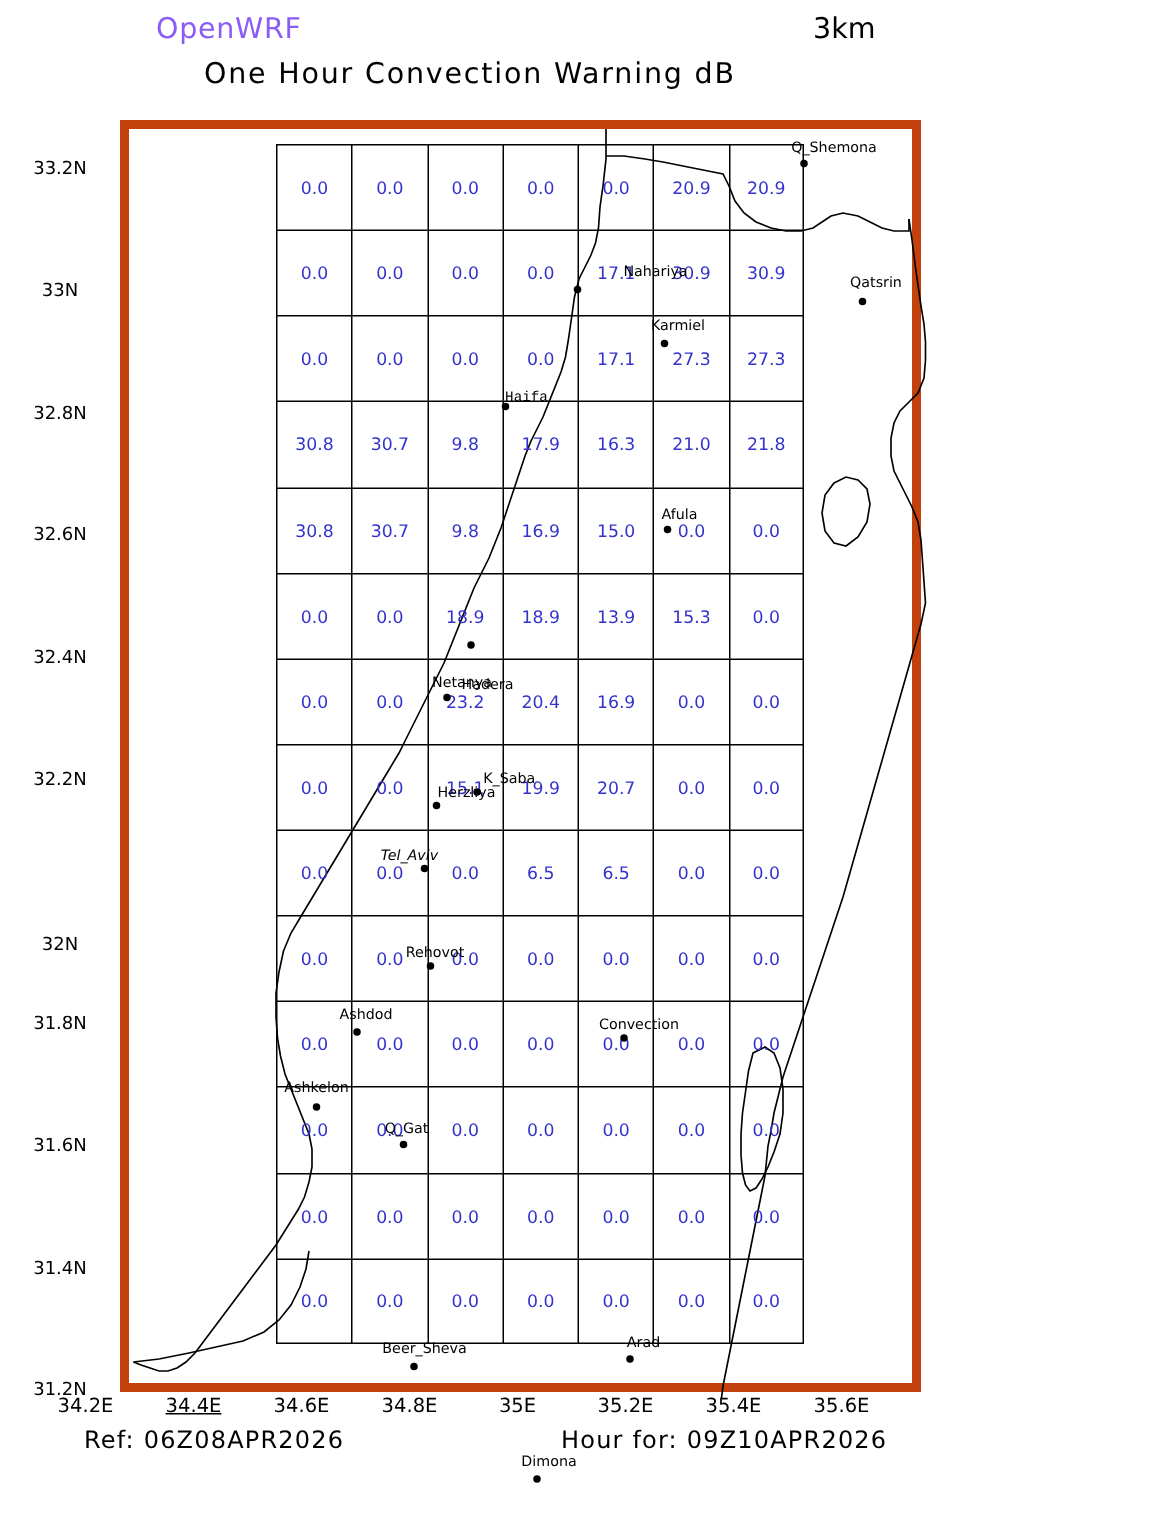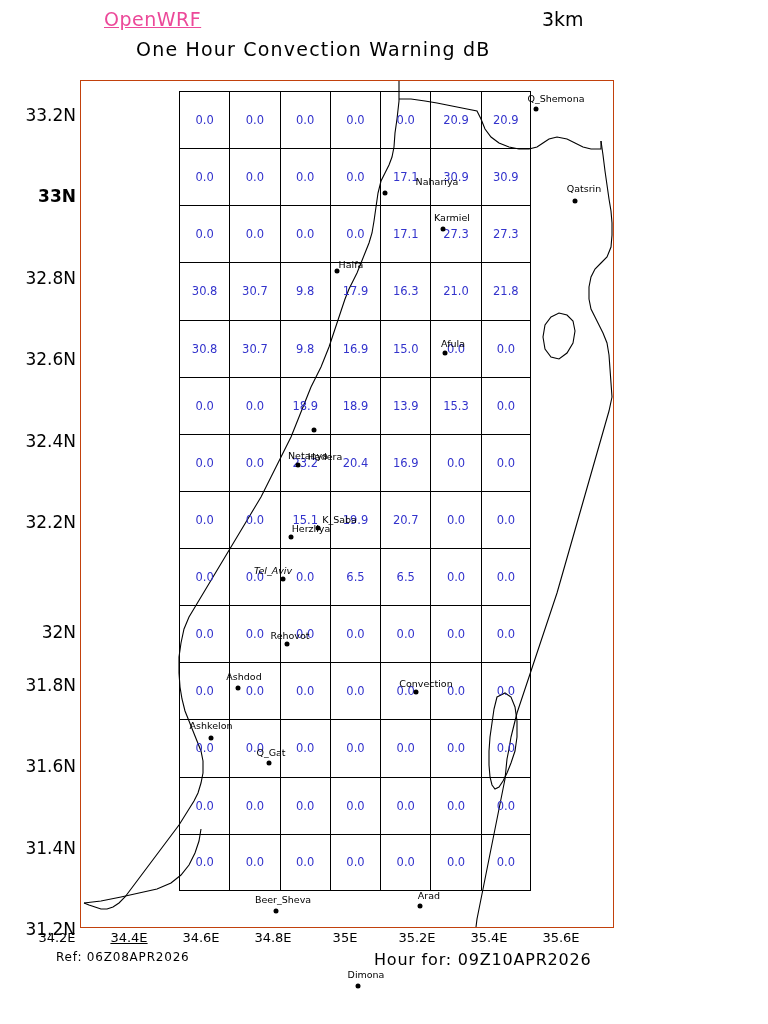--- a/index.html
+++ b/index.html
@@ -13,42 +13,41 @@
     position: relative;
     font-family: "DejaVu Sans", sans-serif;
     overflow: hidden;
   }
   .abs { position: absolute; }
 
   
   #title-left {
     left: 104px; top: 8px;
     font-size: 19px;
-    color: #ec4899;
+    color: #8b5cf6;
     letter-spacing: 0.5px;
-    text-decoration: underline;
   }
   #title-right {
     left: 542px; top: 8px;
     font-size: 19px;
     color: #000;
   }
   #title-sub {
     left: 136px; top: 38px;
     font-size: 19px;
     color: #000;
     letter-spacing: 1.2px;
     white-space: nowrap;
   }
 
   
   #plot-frame {
     left: 80px; top: 80px;
     width: 534px; height: 848px;
-    border: 1px solid #c2410c;
+    border: 6px solid #c2410c;
     box-sizing: border-box;
     background: #fff;
   }
 
   
   #map-svg { left: 0; top: 0; }
 
   
   #grid {
     left: 98px;   
@@ -78,22 +77,22 @@
     text-align: center;
     font-size: 11.5px;
     color: #3333cc;
     font-family: "DejaVu Sans", sans-serif;
   }
 
   
   .ytick {
     position: absolute;
     right: 0;
-    text-align: right;
-    font-size: 17px;
+    text-align: center;
+    font-size: 12px;
     color: #000;
     white-space: nowrap;
   }
   #ylabels { left: 0px; top: 80px; width: 76px; height: 860px; }
 
   #xlabels { left: 0px; top: 930px; width: 656px; height: 24px; }
   .xtick {
     position: absolute;
     font-size: 13px;
     color: #000;
@@ -113,21 +112,21 @@
     position: absolute;
     font-size: 9.5px;
     color: #000;
     white-space: nowrap;
     transform: translate(-50%, 0);
   }
 
   
   #footer-ref {
     left: 56px; top: 950px;
-    font-size: 12px;
+    font-size: 16px;
     color: #000;
     letter-spacing: 0.8px;
   }
   #footer-valid {
     left: 374px; top: 950px;
     font-size: 16px;
     color: #000;
     letter-spacing: 0.8px;
   }
 </style>
@@ -519,21 +518,21 @@
 <div class="abs" id="cities-layer" style="left:0;top:0;width:768px;height:1024px;">
     <div class="city-dot" style="left: 536px; top: 109px;"></div>
     <div class="city-label" style="left: 556px; top: 93px;">Q_Shemona</div>
     <div class="city-dot" style="left: 575px; top: 201px;"></div>
     <div class="city-label" style="left: 584px; top: 183px;">Qatsrin</div>
     <div class="city-dot" style="left: 385px; top: 193px;"></div>
     <div class="city-label" style="left: 394px; top: 176px; margin-left: 43px;">Nahariya</div>
     <div class="city-dot" style="left: 443px; top: 229px;"></div>
     <div class="city-label" style="left: 452px; top: 212px;">Karmiel</div>
     <div class="city-dot" style="left: 337px; top: 271px;"></div>
-    <div class="city-label" style="left: 351px; top: 259px;">Haifa</div>
+    <div class="city-label" style="left: 351px; top: 259px; font-family: Liberation Mono, monospace;">Haifa</div>
     <div class="city-dot" style="left: 445px; top: 353px;"></div>
     <div class="city-label" style="left: 453px; top: 338px;">Afula</div>
     <div class="city-dot" style="left: 314px; top: 430px;"></div>
     <div class="city-label" style="left: 325px; top: 403px; margin-top: 48px;">Hadera</div>
     <div class="city-dot" style="left: 298px; top: 465px;"></div>
     <div class="city-label" style="left: 308px; top: 450px;">Netanya</div>
     <div class="city-dot" style="left: 318px; top: 528px;"></div>
     <div class="city-label" style="left: 330px; top: 514px; padding-left: 19px;">K_Saba</div>
     <div class="city-dot" style="left: 291px; top: 537px;"></div>
     <div class="city-label" style="left: 311px; top: 523px;">Herzliya</div>
@@ -552,21 +551,21 @@
     <div class="city-dot" style="left: 276px; top: 911px;"></div>
     <div class="city-label" style="left: 283px; top: 894px;">Beer_Sheva</div>
     <div class="city-dot" style="left: 420px; top: 906px;"></div>
     <div class="city-label" style="left: 429px; top: 890px;">Arad</div>
     <div class="city-dot" style="left: 358px; top: 986px;"></div>
     <div class="city-label" style="left: 366px; top: 969px;">Dimona</div>
   </div>
 
 <div class="abs" id="ylabels">
     <div class="ytick" style="top: 25px; width: 72px;">33.2N</div>
-    <div class="ytick" style="top: 106.4px; width: 72px; font-weight: bold;">33N</div>
+    <div class="ytick" style="top: 106.4px; width: 72px;">33N</div>
     <div class="ytick" style="top: 187.8px; width: 72px;">32.8N</div>
     <div class="ytick" style="top: 269.2px; width: 72px;">32.6N</div>
     <div class="ytick" style="top: 350.6px; width: 72px;">32.4N</div>
     <div class="ytick" style="top: 432px; width: 72px;">32.2N</div>
     <div class="ytick" style="top: 513.4px; width: 72px; margin-top: 29px;">32N</div>
     <div class="ytick" style="top: 594.8px; width: 72px;">31.8N</div>
     <div class="ytick" style="top: 676.2px; width: 72px;">31.6N</div>
     <div class="ytick" style="top: 757.6px; width: 72px;">31.4N</div>
     <div class="ytick" style="top: 839px; width: 72px;">31.2N</div>
   </div>

